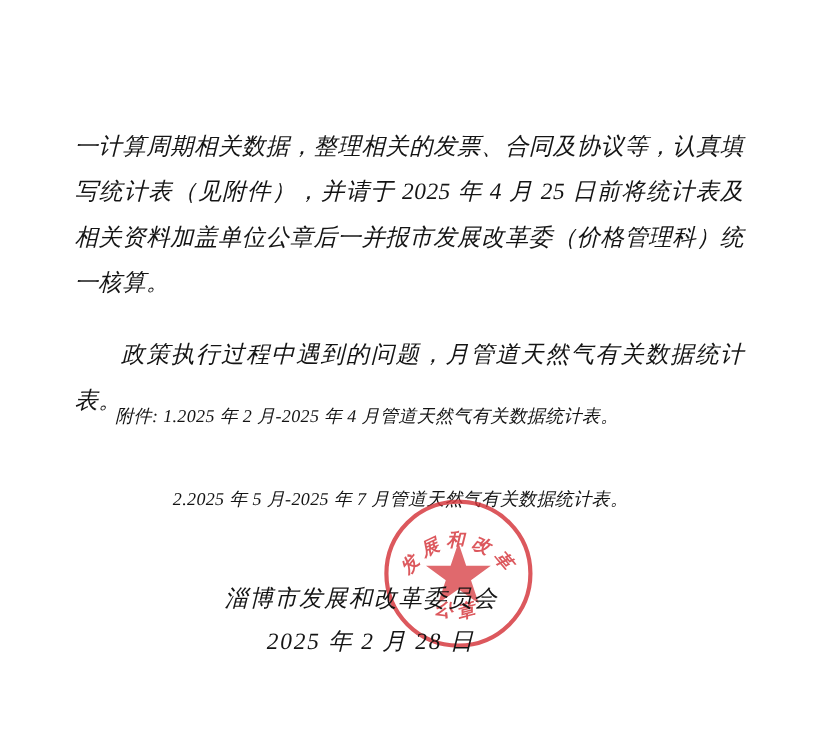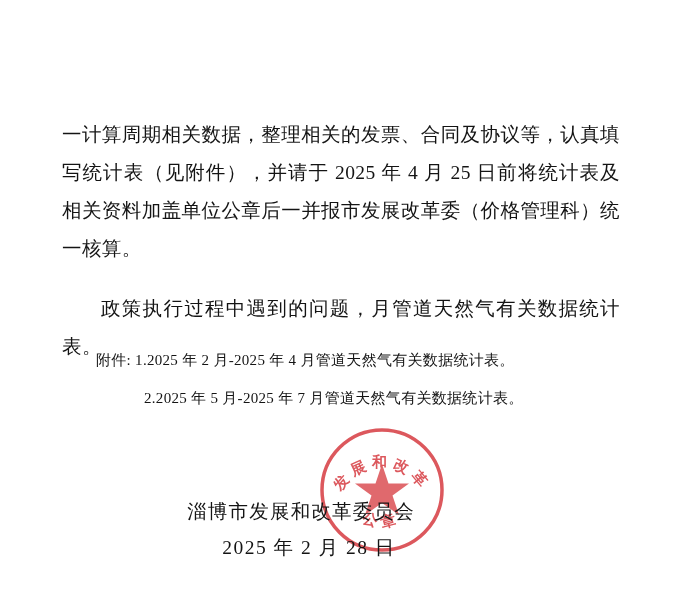--- a/index.html
+++ b/index.html
@@ -11,23 +11,24 @@
     height: 616px;
     background: #ffffff;
     font-family: "Liberation Serif", "DejaVu Serif", serif;
     color: #111111;
     overflow: hidden;
     position: relative;
   }
   .page {
     position: absolute;
     left: 0;
-    top: 16px;
+    top: 4px;
     width: 682px;
     height: 452px;
+    font-style: italic;
   }
   .body-text {
     position: absolute;
     left: 62px;
     top: 100px;
     width: 558px;
   }
   .para {
     font-size: 19.5px;
     line-height: 38px;
@@ -51,20 +52,21 @@
   }
   .attach-line {
     font-size: 15px;
     line-height: 38px;
     letter-spacing: 0.3px;
     color: #141414;
     white-space: nowrap;
   }
   .attach-line.second {
     padding-left: 48px;
+    margin-top: 31px;
   }
   .signature {
     position: absolute;
     left: 0;
     top: 478px;
     width: 682px;
     text-align: center;
   }
   .sig-line {
     font-size: 19.5px;

